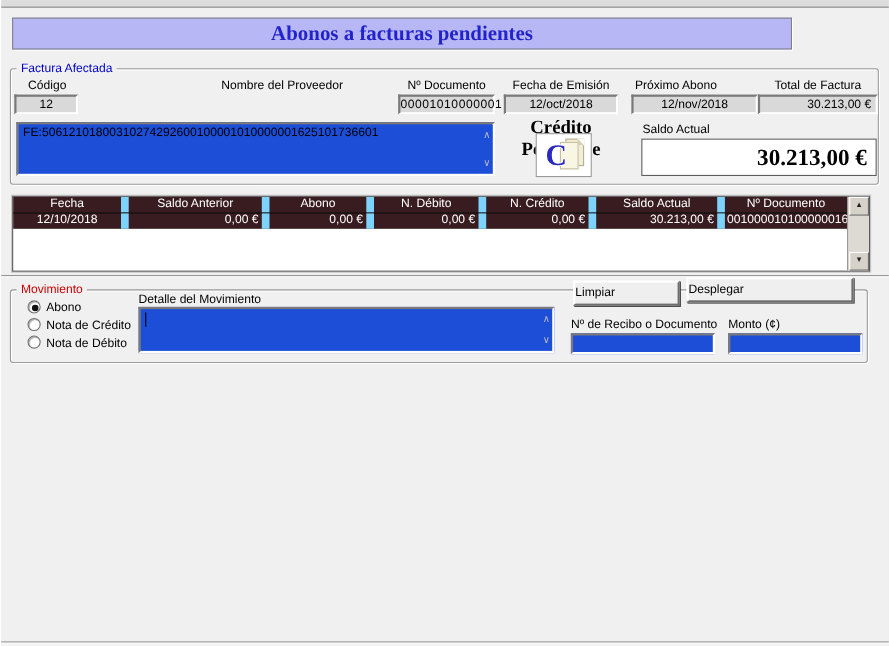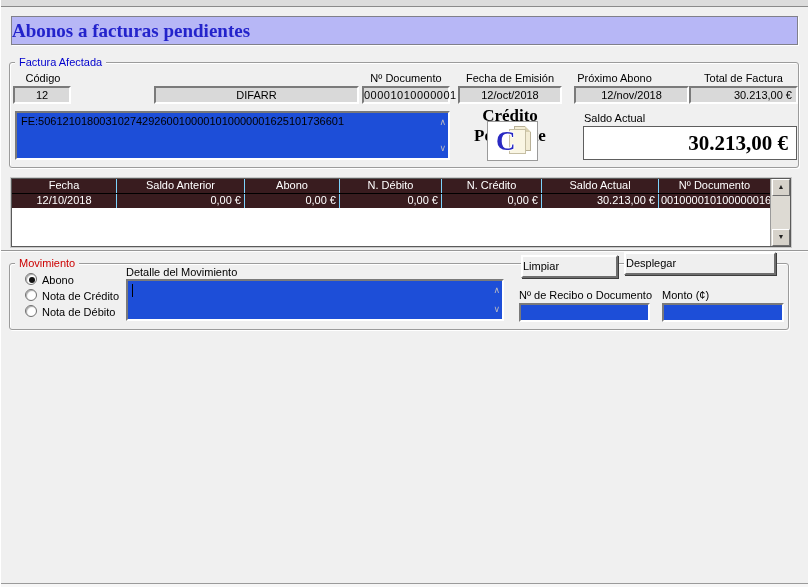--- a/index.html
+++ b/index.html
@@ -7,23 +7,23 @@
   #win{
     position:relative;width:808px;height:587px;background:#f0f0f0;
     font-family:"Liberation Sans",sans-serif;font-size:11px;color:#000;
     overflow:hidden;border-left:1px solid #ffffff;box-sizing:border-box;
   }
   .abs{position:absolute;box-sizing:border-box;}
   
   .topstrip{left:0;top:0;width:808px;height:7px;background:#dcdcdc;border-bottom:1px solid #8a8a8a;}
   .bottomstrip{left:0;bottom:0;width:808px;height:4px;background:#f7f7f7;border-top:1px solid #9a9a9a;}
   
-  .banner{left:10px;top:16px;width:787px;height:29px;background:#b7b7f6;
+  .banner{left:10px;top:16px;width:709px;height:29px;background:#b7b7f6;
     border:1px solid #80808a;box-shadow:1px 1px 0 #ffffff;
-    line-height:27px;font-family:"Liberation Serif",serif;
+    text-align:center;line-height:27px;font-family:"Liberation Serif",serif;
     font-weight:bold;font-size:19px;color:#2323cb;}
   
   .groupbox{border:1px solid #9b9b9b;border-radius:3px;box-shadow:inset 1px 1px 0 #ffffff,1px 1px 0 #ffffff;}
   .grp1{left:8px;top:62px;width:790px;height:106px;}
   .grp2{left:8px;top:263px;width:780px;height:67px;}
   .grplabel{background:#f0f0f0;padding:0 4px;height:12px;line-height:12px;}
   .grp1label{left:14px;top:56px;color:#0000cd;}
   .grp2label{left:14px;top:257px;color:#cc0000;}
   
   .flabel{top:72px;height:12px;text-align:center;white-space:nowrap;}
@@ -49,21 +49,21 @@
     text-shadow:-1px 0 #fff,1px 0 #fff,0 -1px #fff,0 1px #fff;}
   
   .saldolabel{left:583px;top:112px;}
   .saldobox{left:582px;top:126px;width:214px;height:34px;background:#ffffff;border:1px solid #5e5e5e;
     text-align:right;padding-right:8px;font-family:"Liberation Serif",serif;font-weight:bold;
     font-size:21px;line-height:32px;}
   
   .grid{left:10px;top:178px;width:780px;height:69px;background:#ffffff;border:1px solid #5a5a5a;
     box-shadow:0 0 0 1px #cacaca;}
   .grow{display:flex;width:758px;height:14px;background:#391c1f;color:#ffffff;}
-  .gcell{height:14px;line-height:13px;border-right:1px solid #7dd3fc;overflow:hidden;white-space:nowrap;box-sizing:border-box;}
+  .gcell{height:14px;line-height:13px;border-right:7px solid #7dd3fc;overflow:hidden;white-space:nowrap;box-sizing:border-box;}
   .ghead .gcell{text-align:center;}
   .gdata{border-top:1px solid #000;}
   .c0{width:105px;} .c1{width:128px;} .c2{width:95px;} .c3{width:102px;} .c4{width:100px;} .c5{width:117px;} .c6{width:111px;border-right:none;}
   .money{text-align:right;padding-right:3px;}
   .docl{text-align:left;padding-left:2px;}
   .vscroll{position:absolute;right:0;top:0;width:19px;height:67px;background:#dddad3;border-left:1px solid #9a9a9a;}
   .sbtn{position:absolute;left:1px;width:16px;height:15px;background:#d6d2ca;
     border:1px solid;border-color:#ffffff #6f6f6f #6f6f6f #ffffff;
     font-size:7px;text-align:center;line-height:13px;color:#222;}
   .sup{top:0;} .sdn{bottom:0;}
@@ -88,27 +88,27 @@
 
 <div id="win">
   <div class="abs topstrip"></div>
 
   <div class="abs banner">Abonos a facturas pendientes</div>
 
   <div class="abs groupbox grp1"></div>
   <div class="abs grplabel grp1label">Factura Afectada</div>
 
   <div class="abs flabel" style="left:12px;width:60px;">Código</div>
+  <div class="abs flabel" style="left:153px;width:205px;">Nombre del Proveedor</div>
   <div class="abs flabel" style="left:361px;width:88px;">Nº Documento</div>
   <div class="abs flabel" style="left:457px;width:104px;">Fecha de Emisión</div>
   <div class="abs flabel" style="left:561px;width:105px;">Próximo Abono</div>
   <div class="abs flabel" style="left:688px;width:109px;">Total de Factura</div>
 
   <div class="abs sunken-gray ctr" style="left:12px;width:58px;">12</div>
-  <div class="abs sunken-gray ctr" style="left:153px;width:205px;">DIFARR</div>
   <div class="abs sunken-gray ctr" style="left:361px;width:88px;letter-spacing:0.5px;">00001010000001</div>
   <div class="abs sunken-gray ctr" style="left:457px;width:104px;">12/oct/2018</div>
   <div class="abs sunken-gray ctr" style="left:573px;width:115px;">12/nov/2018</div>
   <div class="abs sunken-gray rgt" style="left:688px;width:109px;">30.213,00 €</div>
 
   <div class="abs sunken-white fearea">
     <span>FE:50612101800310274292600100001010000001625101736601</span>
     <span class="chev chevu">∧</span>
     <span class="chev chevd">∨</span>
   </div>

